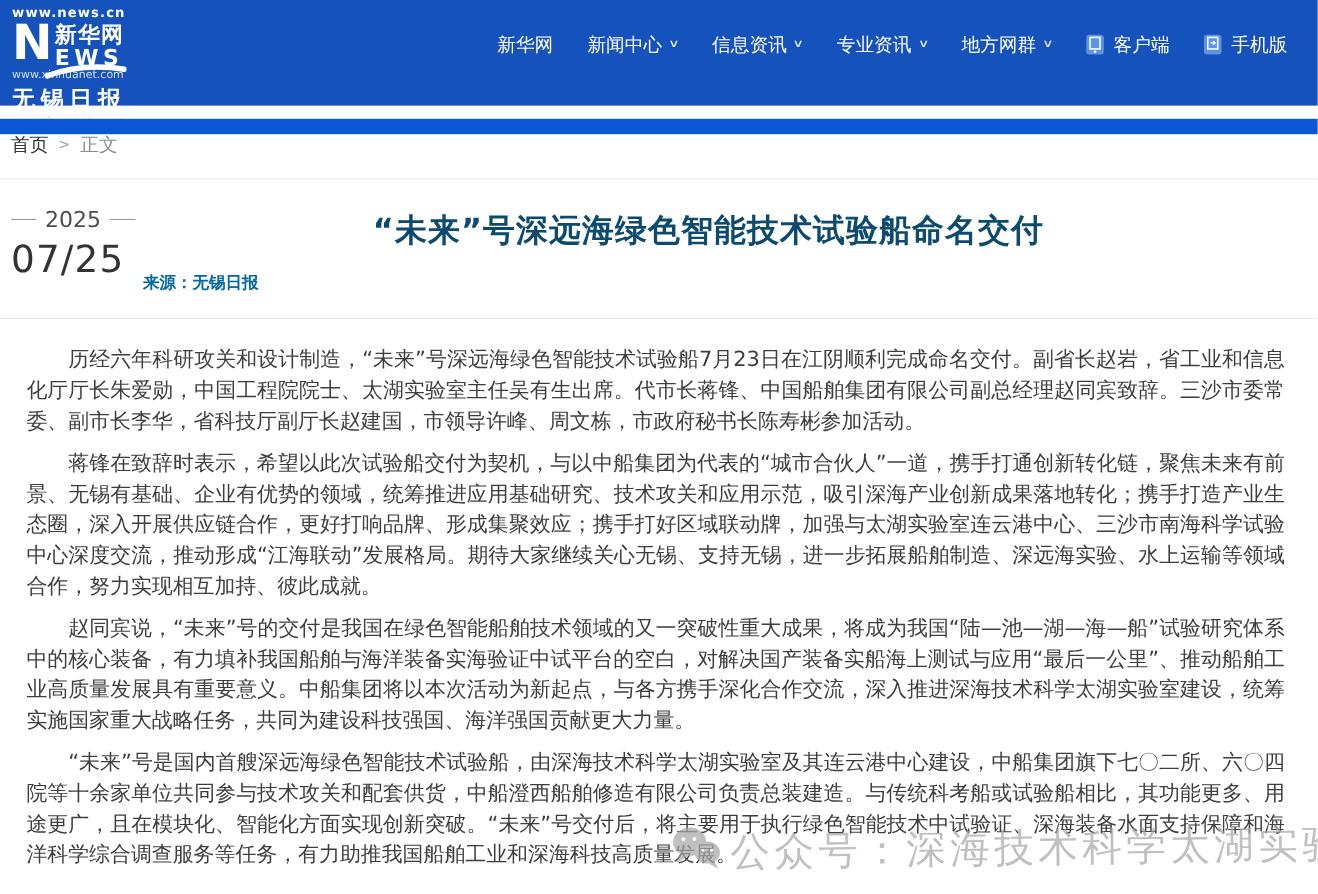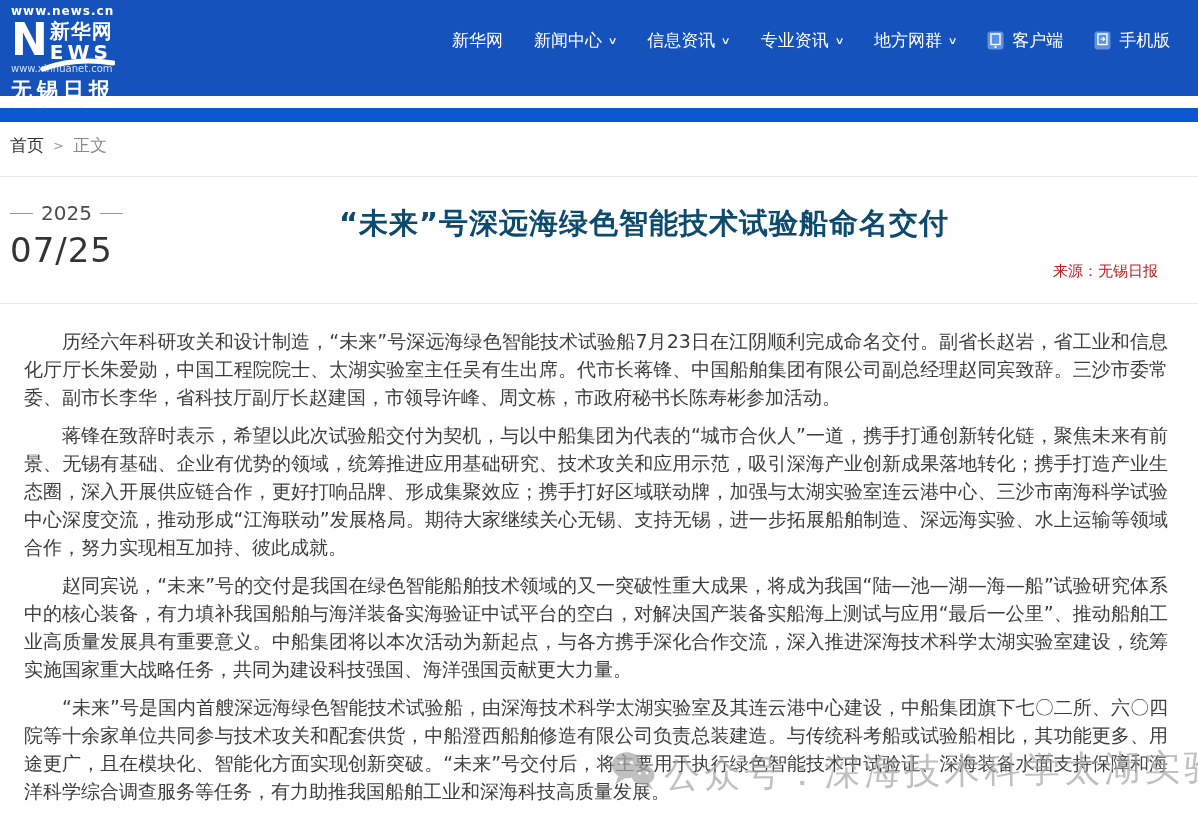--- a/index.html
+++ b/index.html
@@ -35,35 +35,35 @@
   .chev { font-size:10px; opacity:.95; margin-left:2px; transform:scaleX(1.4); }
   .phone-ic { display:inline-flex; margin-right:3px; }
 
   .subnav { position:absolute; left:233px; right:0; top:61px; height:47px; background:#2b67c8;
     display:flex; align-items:center; justify-content:center; gap:27px; font-size:16px; }
   .subnav-item { text-decoration:underline; text-underline-offset:3px; cursor:pointer; }
 
   .header-strip { position:absolute; left:0; right:0; top:108px; height:14px; background:#0b57d4; }
 
   
-  .breadcrumb { padding:38px 10px 19px; border-bottom:1px solid #e9e9e9;
+  .breadcrumb { padding:24px 10px 19px; border-bottom:1px solid #e9e9e9;
     font-size:17px; display:flex; gap:9px; align-items:center; }
   .crumb-home { color:#333; cursor:pointer; }
   .crumb-sep { color:#9a9a9a; font-size:13px; }
   .crumb-current { color:#8a8a8a; }
 
   
   .article-head { position:relative; border-bottom:1px solid #e9e9e9; padding:25px 0 22px; }
   .date-block { position:absolute; left:10px; top:24px; width:130px; }
   .date-year { display:flex; align-items:center; gap:8px; color:#4d4d4d; font-size:20px; }
   .date-year .dash { height:1px; width:23px; background:#9a9a9a; }
   .date-md { font-size:34px; color:#333; margin-top:5px; letter-spacing:1px; }
   .article-title { text-align:center; margin:2px 40px 0 130px; font-size:29px; font-weight:bold;
     color:#0c4a6e; letter-spacing:1px; }
-  .article-source { text-align:right; margin:18px 40px 0 130px; font-size:15px; color:#b91c1c; }
+  .article-source { text-align:left; margin:18px 40px 0 130px; font-size:15px; color:#0369a1;font-weight:bold; }
 
   
   .article-body { padding:23px 30px 0 24px; font-size:19px; line-height:28px;
     color:#3d3d3d; text-align:justify; }
   .article-body p { text-indent:2em; margin-bottom:10px; }
 
   
   .watermark { position:absolute; left:610px; top:746px; display:flex; align-items:center;
     gap:8px; color:#a8a8a8; opacity:.72; font-size:36px; letter-spacing:4px;
     transform:rotate(-0.8deg); white-space:nowrap; pointer-events:none; }

